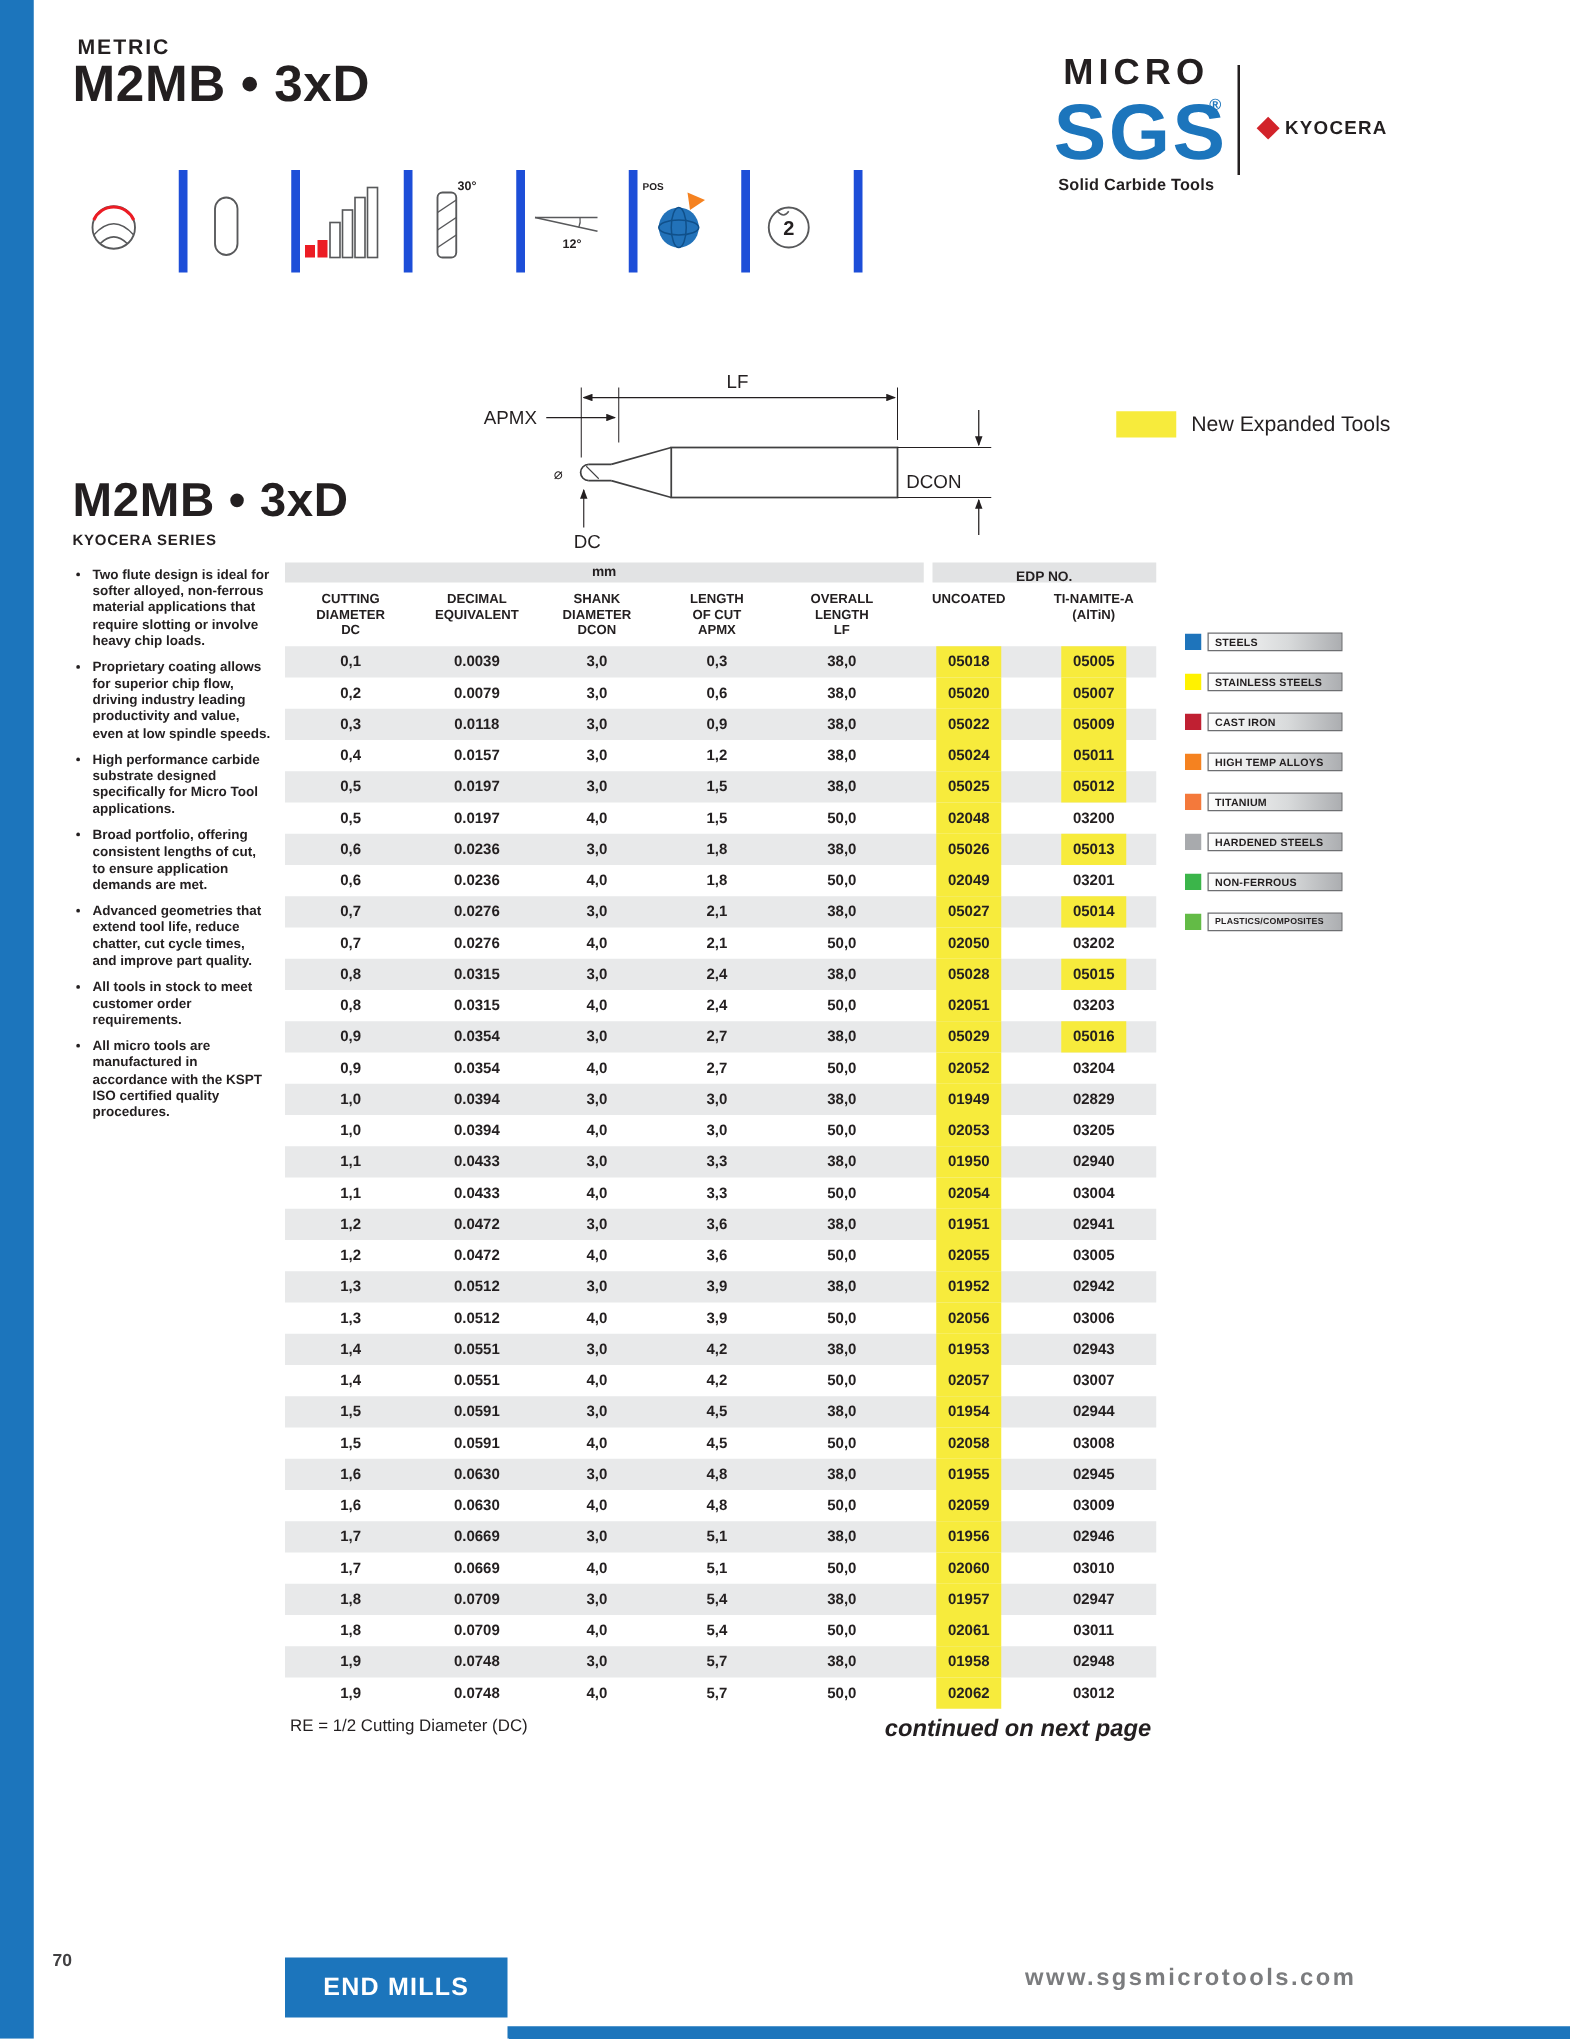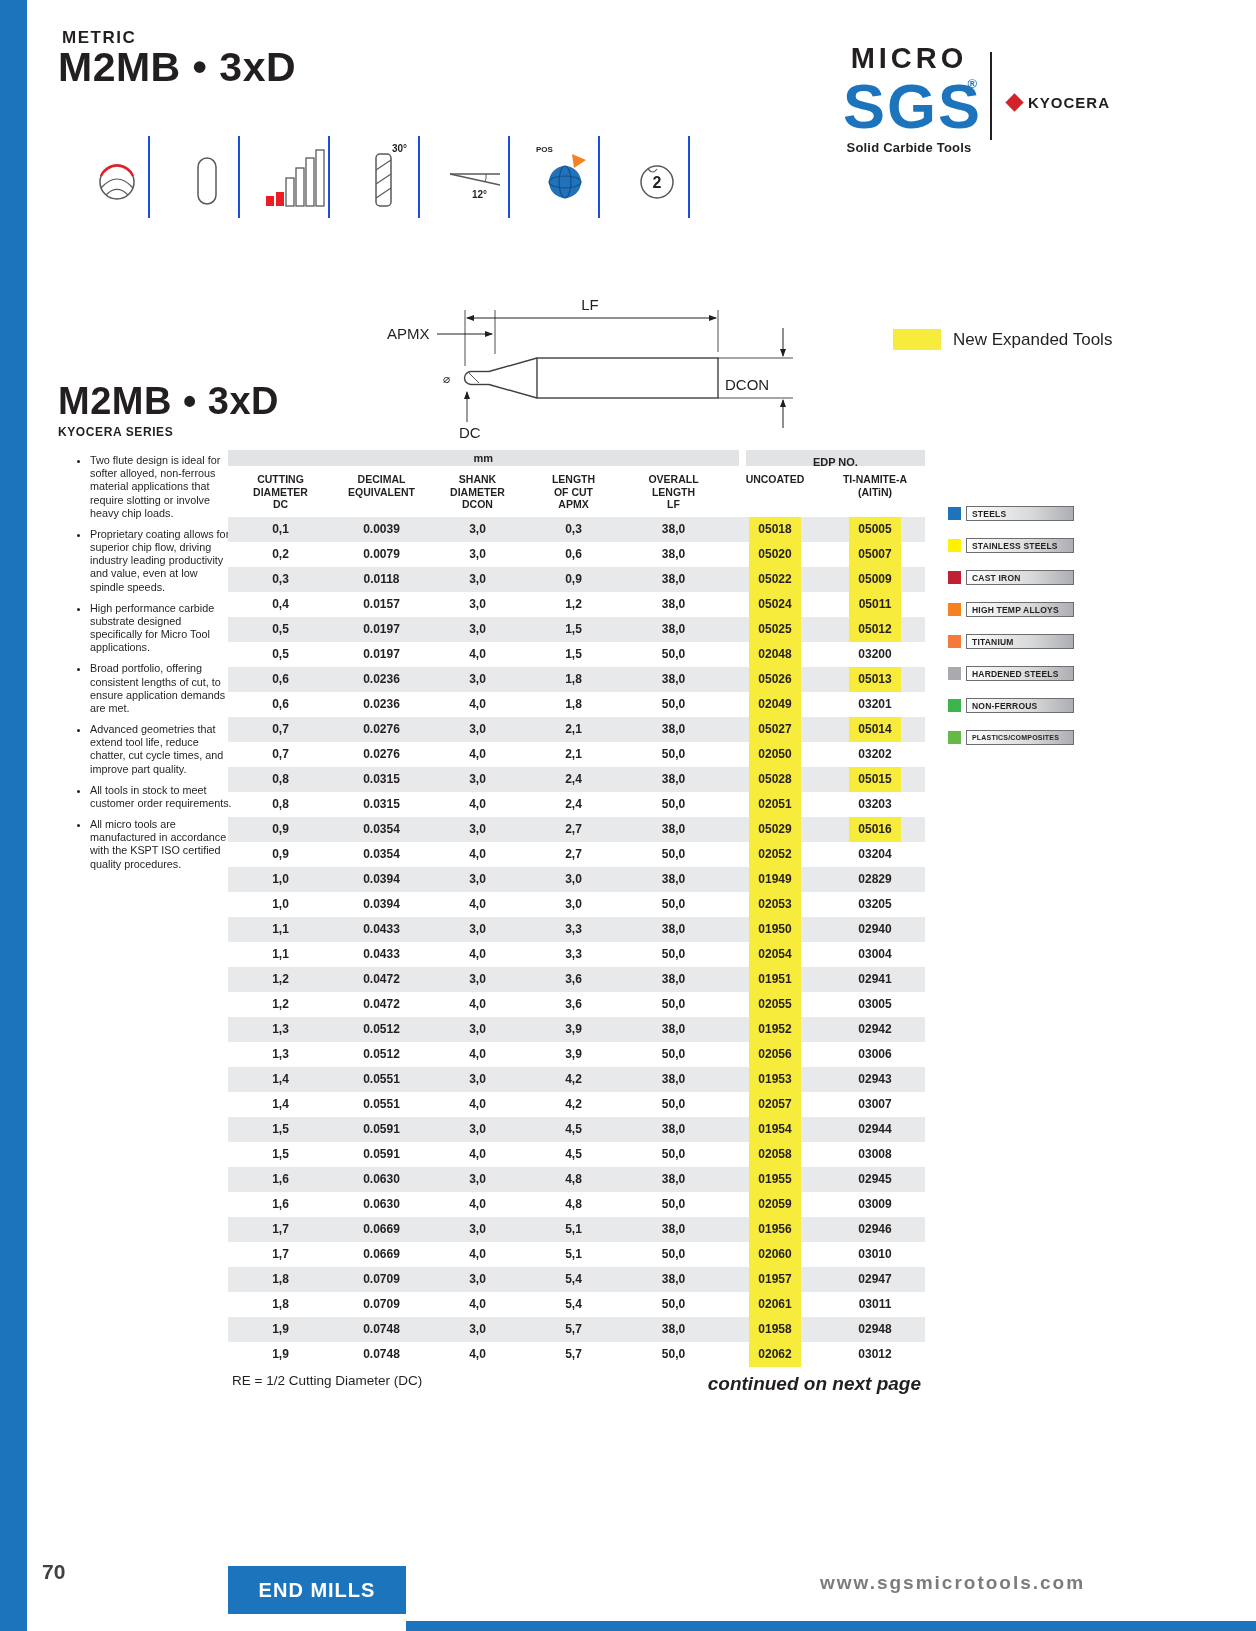--- a/index.html
+++ b/index.html
@@ -17,35 +17,35 @@
   .logo-sgs { font-size:63px; font-weight:bold; color:var(--accent,#1C75BC); letter-spacing:2px; position:relative; margin-top:2px; }
   .logo-reg { position:absolute; top:2px; right:-4px; font-size:13px; color:var(--accent,#1C75BC); }
   .logo-tagline { font-size:13px; font-weight:bold; margin-top:3px; letter-spacing:0.2px; }
   .logo-divider { position:absolute; left:990px; top:52px; width:2px; height:88px; background:#231F20; }
   .kyocera { position:absolute; left:1008px; top:94px; display:flex; align-items:center; gap:7px; }
   .ky-mark { width:13px; height:13px; background:#D2232A; transform:rotate(45deg); display:inline-block; }
   .ky-text { font-size:15px; font-weight:bold; letter-spacing:1px; }
 
   
   .icons-row { position:absolute; left:60px; top:136px; height:82px; display:flex; }
-  .icon-cell { width:90px; height:82px; display:flex; align-items:center; justify-content:flex-end; border-right:2px solid #1d4ed8; }
+  .icon-cell { width:90px; height:82px; display:flex; align-items:center; justify-content:flex-start; border-right:7px solid #1d4ed8; }
 
   
   .tool-diagram { position:absolute; left:385px; top:296px; }
 
   
   .legend { position:absolute; left:893px; top:329px; display:flex; align-items:center; }
   .legend-swatch { width:48px; height:21px; background:var(--hl,#F9ED32); margin-right:12px; }
   .legend-label { font-size:17px; }
 
   
   .series-head { position:absolute; left:58px; top:380px; }
   .series-title { font-size:38px; font-weight:bold; letter-spacing:0.5px; }
   .series-subtitle { font-size:12px; font-weight:bold; letter-spacing:0.6px; margin-top:2px; }
-  .features { position:absolute; left:78px; top:454px; width:155px; }
+  .features { position:absolute; left:62px; top:454px; width:155px;font-weight:bold; }
   .features ul { list-style:disc; padding-left:12px; }
   .features li { font-size:10.8px; line-height:1.22; margin-bottom:8px; }
 
   
   .tolerances { position:absolute; left:955px; top:382px; width:180px; }
   .tol-title { font-size:14px; font-weight:bold; }
   .tol-title .small { font-size:9.5px; }
   .tol-range { font-size:14px; font-weight:bold; margin-top:7px; }
   .tol-range .small { font-size:10px; }
   .tol-line { font-size:10px; margin-top:4px; }
@@ -72,21 +72,21 @@
   .tbody .tr { height:25px; align-items:center; }
   .tbody .tr:nth-child(odd) { background:#E8E9EA; }
   .td { text-align:center; font-size:12px; font-weight:bold; }
   .edp { display:inline-block; width:52px; line-height:25px; }
   .edp.hl { background:var(--hl,#F9ED32); }
   .table-foot { display:flex; justify-content:space-between; margin-top:6px; }
   .footnote { font-size:13.5px; padding-left:4px; }
   .continued { font-size:19px; font-weight:bold; font-style:italic; padding-right:4px; }
 
   
-  .page-number { position:absolute; left:42px; top:1560px; font-size:21px; font-weight:bold; color:#414042; }
+  .page-number { position:absolute; left:42px; top:1560px; font-size:14px; font-weight:bold; color:#414042; }
   .footer-button { position:absolute; left:228px; top:1566px; width:178px; height:48px; background:var(--accent,#1C75BC);
     color:#fff; font-size:20px; font-weight:bold; letter-spacing:1px; display:flex; align-items:center; justify-content:center; }
   .website { position:absolute; left:820px; top:1572px; font-size:19px; font-weight:bold; letter-spacing:2px; color:#7B7C7E; text-decoration:none; }
   .bottom-strip { position:absolute; left:406px; top:1621px; width:850px; height:10px; background:var(--accent,#1C75BC); }
 
   svg text { font-family:"Liberation Sans","DejaVu Sans",sans-serif; fill:#231F20; }
 </style>
 </head>
 <body>
 

